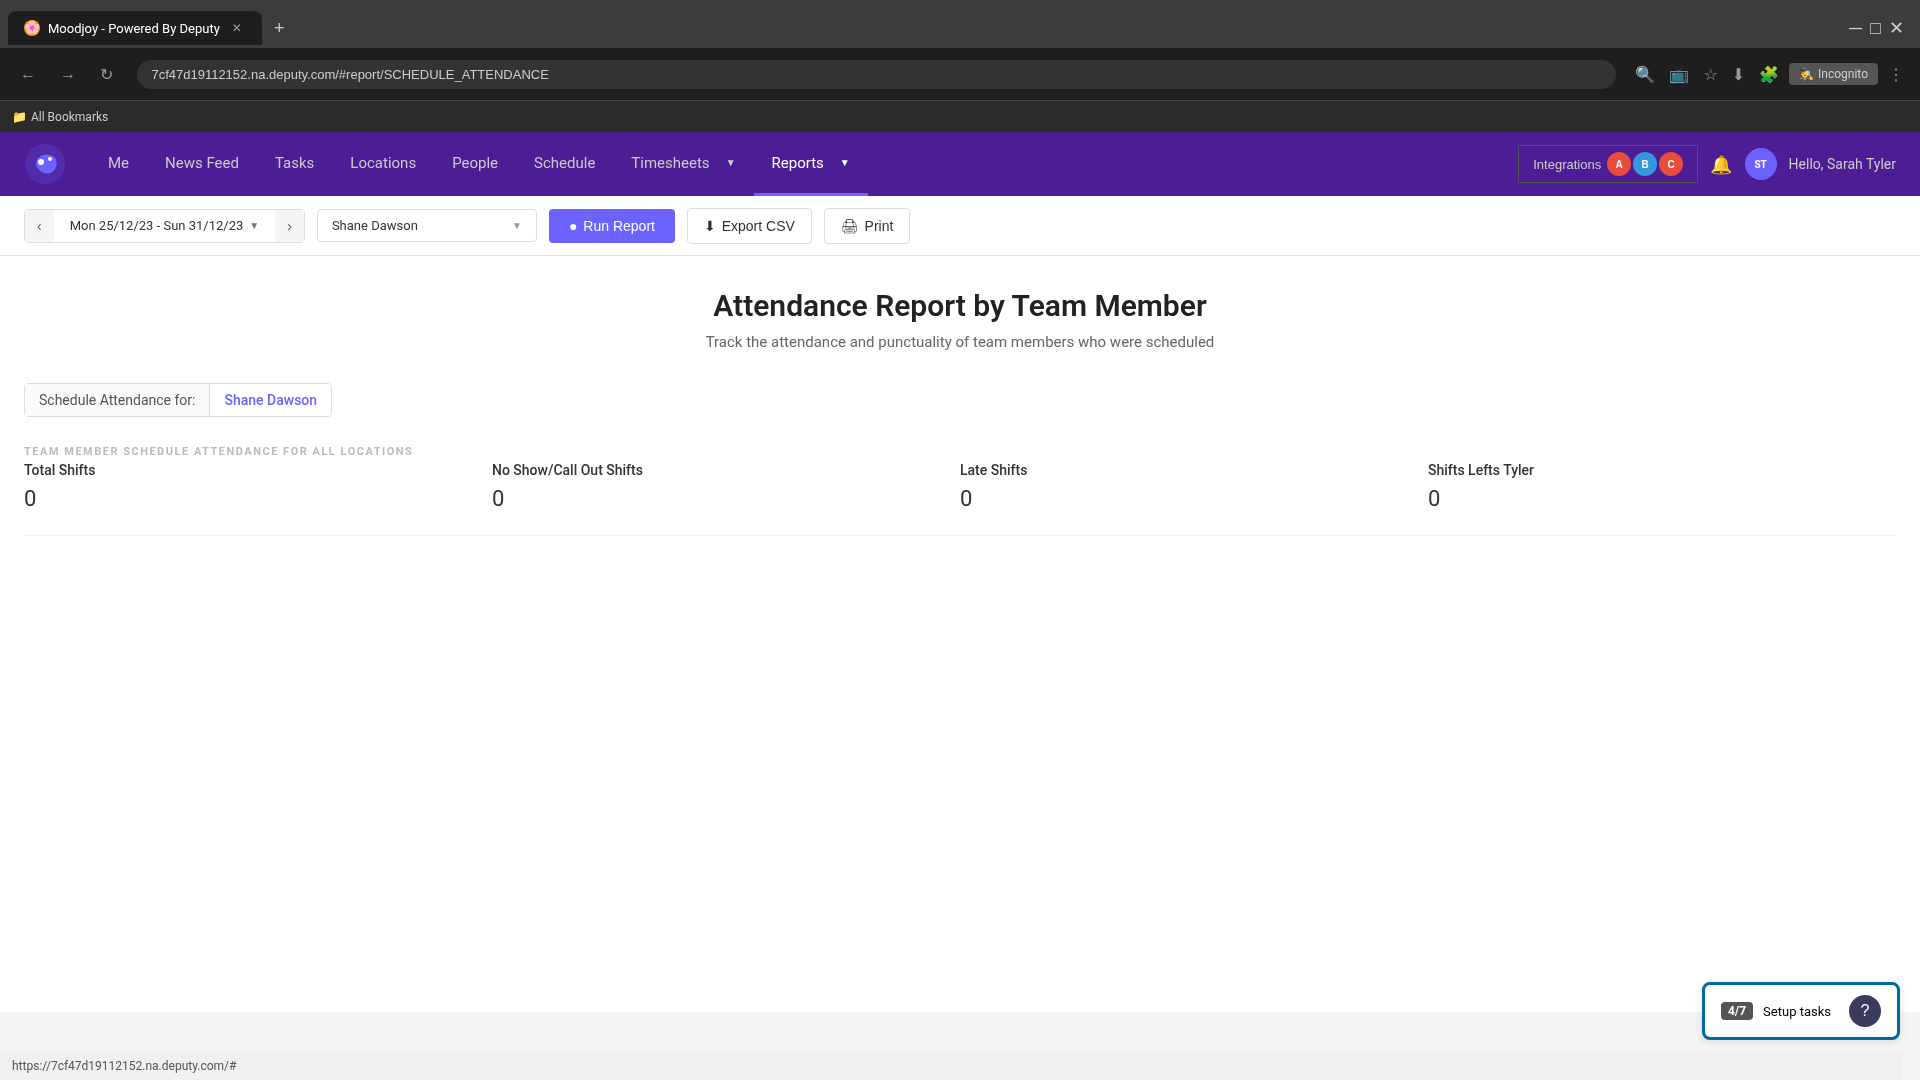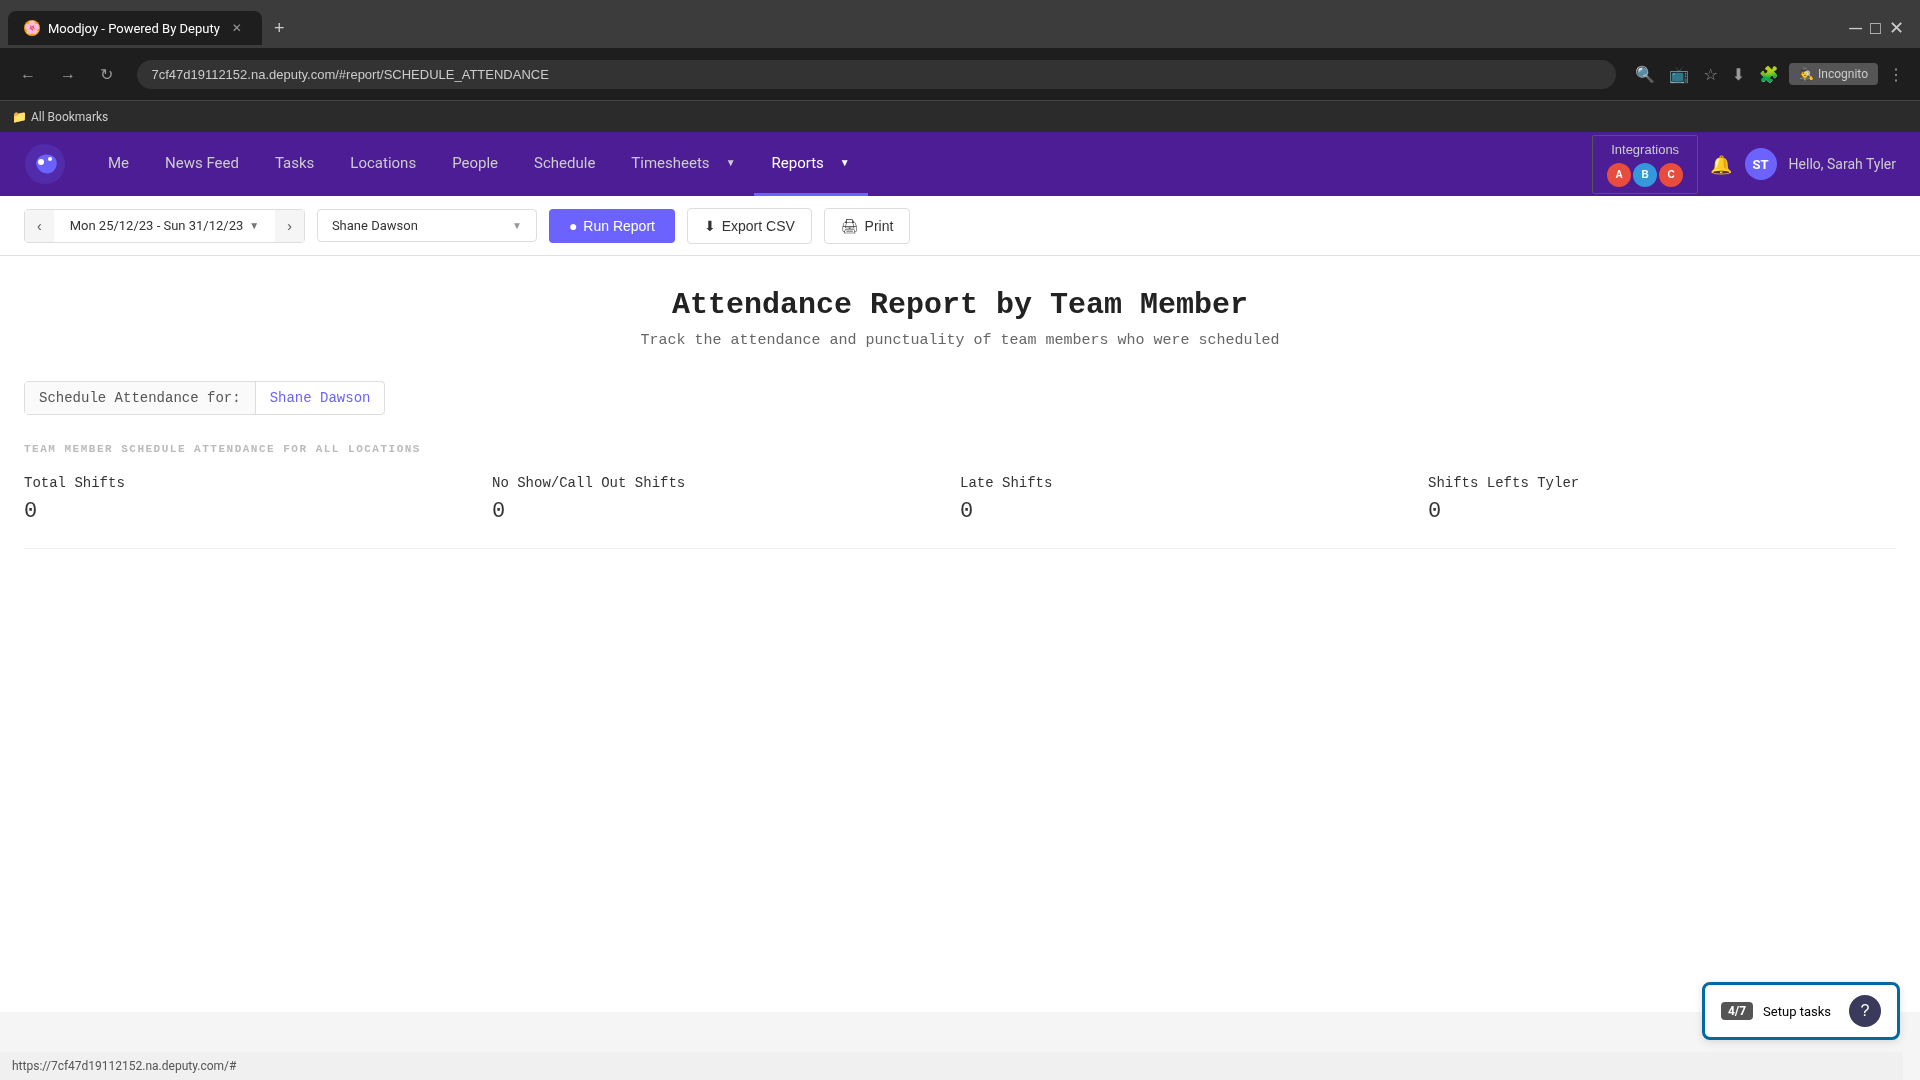--- a/index.html
+++ b/index.html
@@ -26,49 +26,49 @@
 
     
     .top-nav { background: #4c1d95; display: flex; align-items: center; padding: 16px 24px; height: 64px; gap: 0; }
     .logo { width: 42px; height: 42px; margin-right: 24px; }
     .logo svg { width: 42px; height: 42px; }
     .nav-items { display: flex; align-items: center; gap: 0; flex: 1; }
     .nav-item { color: #ccc; padding: 0 18px; height: 64px; display: flex; align-items: center; font-size: 15px; cursor: pointer; border-bottom: 3px solid transparent; }
     .nav-item.reports { color: #fff; border-bottom: 3px solid #6c63ff; }
     .nav-dropdown { display: flex; align-items: center; gap: 16px; }
     .nav-right { display: flex; align-items: center; gap: 12px; margin-left: auto; }
-    .integrations-btn { background: transparent; border: 1px solid #555; color: #ccc; padding: 6px 14px; border-radius: 2px; font-size: 13px; display: flex; align-items: center; gap: 6px; cursor: pointer; flex-direction: column; }
+    .integrations-btn { background: transparent; border: 1px solid #555; color: #ccc; padding: 6px 14px; border-radius: 2px; font-size: 13px; display: flex; align-items: center; gap: 6px; cursor: pointer; }
     .avatar-dots { display: flex; gap: 2px; }
     .avatar-dot { width: 24px; height: 24px; border-radius: 50%; display: flex; align-items: center; justify-content: center; font-size: 10px; font-weight: bold; color: #fff; }
     .bell-icon { color: #ccc; font-size: 18px; cursor: pointer; }
-    .user-avatar { width: 32px; height: 32px; border-radius: 50%; background: #6c63ff; display: flex; align-items: center; justify-content: center; color: #fff; font-size: 13px; font-weight: bold; }
+    .user-avatar { width: 32px; height: 32px; border-radius: 50%; background: #6c63ff; display: flex; align-items: center; justify-content: center; color: #fff; font-size: 10px; font-weight: bold; }
     .hello-text { color: #ccc; font-size: 14px; }
 
     
     .page-controls { background: #fff; border-bottom: 1px solid #e0e0e0; padding: 12px 24px; display: flex; align-items: center; gap: 12px; height: 60px; }
     .date-nav { display: flex; align-items: center; gap: 0; border: 1px solid #ddd; border-radius: 4px; }
     .date-nav-btn { background: #f5f5f5; border: none; padding: 8px 12px; cursor: pointer; color: #555; font-size: 14px; }
     .date-range { background: #fff; border: none; padding: 8px 16px; font-size: 13px; color: #333; min-width: 200px; display: flex; align-items: center; gap: 6px; cursor: pointer; }
     .date-range-caret { font-size: 10px; color: #777; }
     .person-select { border: 1px solid #ddd; border-radius: 4px; padding: 8px 14px; font-size: 13px; color: #333; background: #fff; min-width: 220px; cursor: pointer; display: flex; align-items: center; justify-content: space-between; }
     .run-report-btn { background: #6c63ff; color: #fff; border: none; padding: 9px 20px; border-radius: 4px; font-size: 14px; cursor: pointer; display: flex; align-items: center; gap: 6px; font-weight: 500; }
     .export-csv-btn { background: #fff; color: #333; border: 1px solid #ddd; padding: 9px 16px; border-radius: 4px; font-size: 14px; cursor: pointer; display: flex; align-items: center; gap: 6px; }
     .print-btn { background: #fff; color: #333; border: 1px solid #ddd; padding: 9px 16px; border-radius: 4px; font-size: 14px; cursor: pointer; display: flex; align-items: center; gap: 6px; }
 
     
-    .content { padding: 32px 24px; background: #fff; font-family: Liberation Mono, monospace; }
+    .content { padding: 32px 24px; background: #fff; }
     .page-title { font-size: 30px; font-weight: 600; text-align: center; color: #222; margin-bottom: 10px; }
     .page-subtitle { font-size: 15px; text-align: center; color: #666; margin-bottom: 32px; }
 
     .filter-tag-row { display: flex; align-items: center; margin-bottom: 28px; }
     .filter-tag { border: 1px solid #ddd; border-radius: 4px; display: flex; align-items: center; }
     .filter-tag-label { padding: 8px 14px; font-size: 14px; color: #555; border-right: 1px solid #ddd; background: #fafafa; }
     .filter-tag-value { padding: 8px 14px; font-size: 14px; color: #6c63ff; font-weight: 500; }
 
-    .section-heading { font-size: 11px; font-weight: 700; letter-spacing: 1.5px; color: #bbb; text-transform: uppercase; margin-bottom: 20px; }
+    .section-heading { font-size: 11px; font-weight: 700; letter-spacing: 1.5px; color: #bbb; text-transform: uppercase; margin-bottom: 4px; }
     .stats-grid { display: grid; grid-template-columns: 1fr 1fr 1fr 1fr; gap: 0; margin-bottom: 40px; border-bottom: 1px solid #f0f0f0; padding-bottom: 24px; }
     .stat-col { }
     .stat-label { font-size: 14px; color: #333; font-weight: 500; margin-bottom: 8px; }
     .stat-value { font-size: 22px; color: #333; }
 
     .team-section-heading { font-size: 11px; font-weight: 700; letter-spacing: 1.5px; color: #bbb; text-transform: uppercase; margin-bottom: 14px; }
     .no-shifts-msg { font-size: 14px; color: #555; }
 
     
     .status-bar { background: #f0f0f0; position: fixed; bottom: 0; left: 0; right: 17px; padding: 4px 12px; font-size: 12px; color: #555; height: 28px; display: flex; align-items: center; }

